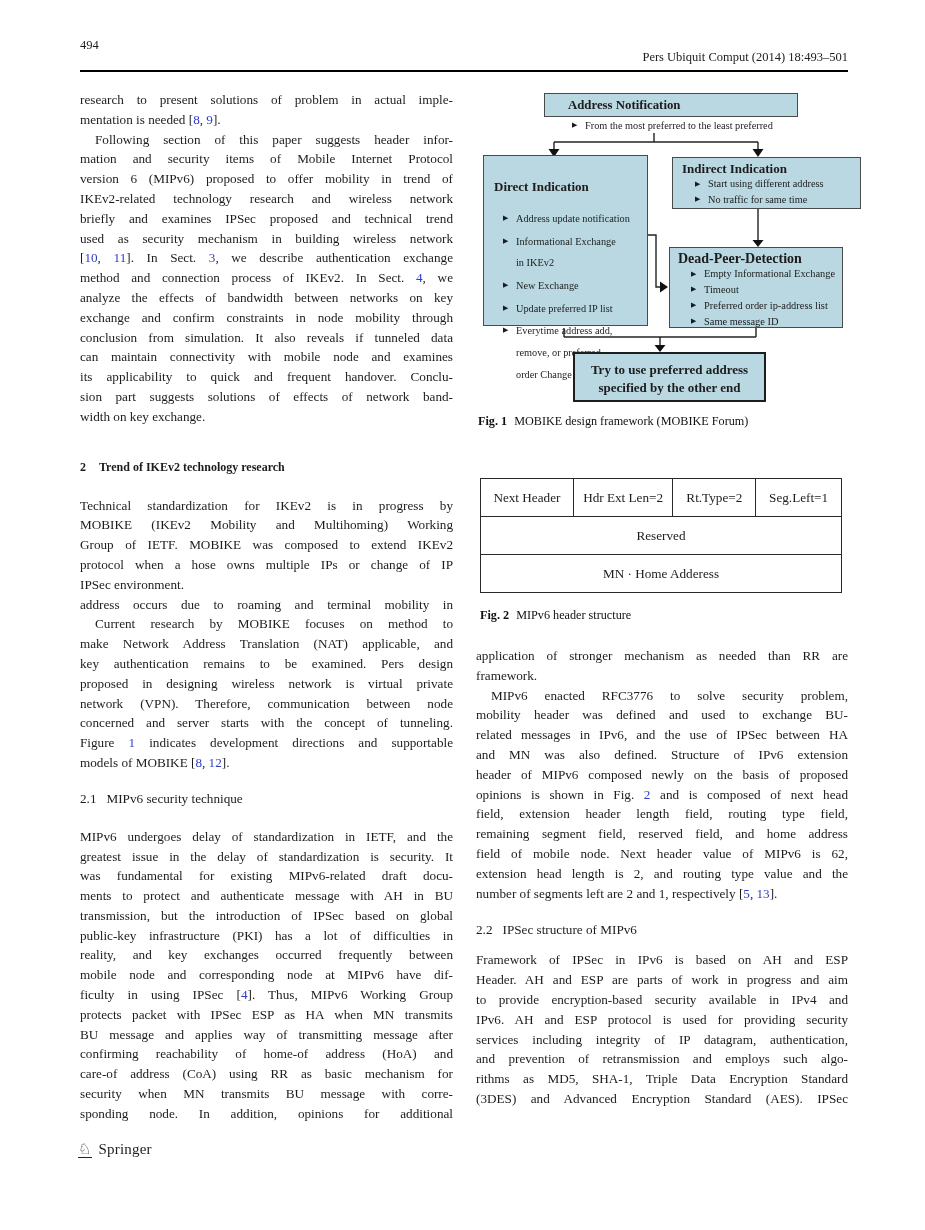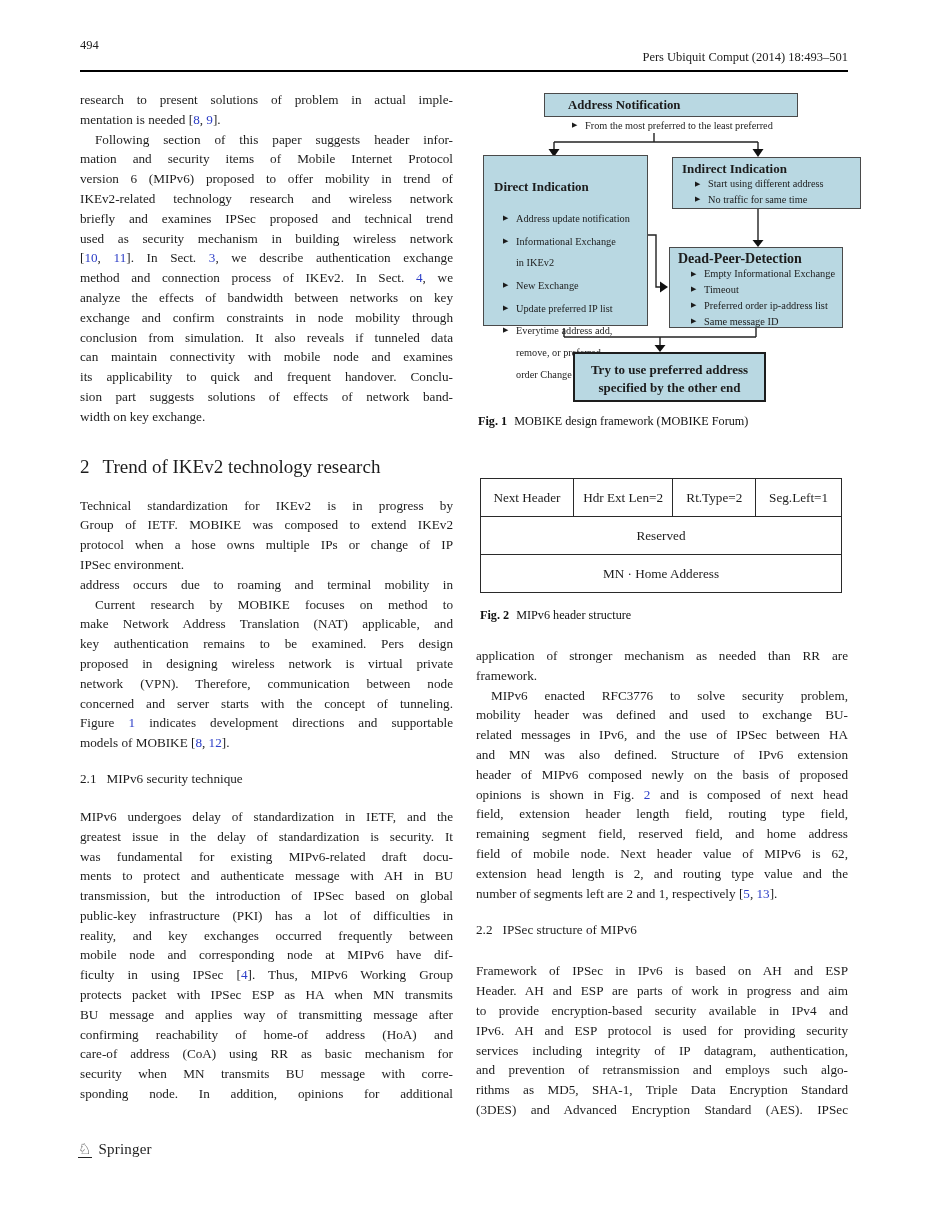--- a/index.html
+++ b/index.html
@@ -10,21 +10,21 @@
   .journal{position:absolute;right:77px;top:50px;font-size:12.5px;}
   .hrule{position:absolute;left:80px;top:70px;width:768px;height:2px;background:#000;}
   
   .col{position:absolute;width:373px;font-size:13.2px;line-height:19.8px;}
   #col-left{left:80px;top:90px;}
   #col-right-text{left:476px;top:646px;width:372px;}
   .tline{text-align:justify;text-align-last:justify;white-space:normal;}
   .tline.last{text-align-last:left;}
   .tline.ind{padding-left:15px;}
   .cite{color:var(--link,#2b3dc7);}
-  .h2{font-weight:normal;font-size:19px;line-height:20px;}
+  .h2{font-weight:bold;font-size:12px;line-height:20px;}
   .h2 .hnum{margin-right:13px;}
   .h3{font-size:13.2px;line-height:20px;}
   .h3 .hnum{margin-right:10px;}
   
   #fig1{position:absolute;left:478px;top:90px;width:370px;height:315px;}
   .dbox{position:absolute;background:var(--boxfill,#b9d8e2);border:1.2px solid #4a4a4a;box-sizing:border-box;}
   .dbox .btitle{font-weight:bold;font-size:13px;line-height:15px;}
   .bl{position:relative;font-size:10.3px;line-height:22px;padding-left:24px;}
   .tri{display:inline-block;width:13px;margin-left:-13px;font-size:7px;vertical-align:1.5px;
        font-family:"DejaVu Sans",sans-serif;}
@@ -87,20 +87,21 @@
         <div class="tline">exchange and confirm constraints in node mobility through</div>
         <div class="tline">conclusion from simulation. It also reveals if tunneled data</div>
         <div class="tline">can maintain connectivity with mobile node and examines</div>
         <div class="tline">its applicability to quick and frequent handover. Conclu-</div>
         <div class="tline">sion part suggests solutions of effects of network band-</div>
         <div class="tline last">width on key exchange.</div>
       </div>
       <div class="h2" style="margin-top: 30px;"><span class="hnum">2</span><span>Trend of IKEv2 technology research</span></div>
       <div class="para" style="margin-top: 19px;">
         <div class="tline">Technical standardization for IKEv2 is in progress by</div>
+        <div class="tline">MOBIKE (IKEv2 Mobility and Multihoming) Working</div>
         <div class="tline">Group of IETF. MOBIKE was composed to extend IKEv2</div>
         <div class="tline">protocol when a hose owns multiple IPs or change of IP</div>
         <div class="tline last">IPSec environment.</div>
         <div class="tline">address occurs due to roaming and terminal mobility in</div>
       </div>
       <div class="para">
         <div class="tline ind">Current research by MOBIKE focuses on method to</div>
         <div class="tline">make Network Address Translation (NAT) applicable, and</div>
         <div class="tline">key authentication remains to be examined. Pers design</div>
         <div class="tline">proposed in designing wireless network is virtual private</div>
@@ -225,21 +226,21 @@
         <div class="tline">and MN was also defined. Structure of IPv6 extension</div>
         <div class="tline">header of MIPv6 composed newly on the basis of proposed</div>
         <div class="tline">opinions is shown in Fig. <span class="cite">2</span> and is composed of next head</div>
         <div class="tline">field, extension header length field, routing type field,</div>
         <div class="tline">remaining segment field, reserved field, and home address</div>
         <div class="tline">field of mobile node. Next header value of MIPv6 is 62,</div>
         <div class="tline">extension head length is 2, and routing type value and the</div>
         <div class="tline last">number of segments left are 2 and 1, respectively [<span class="cite">5</span>, <span class="cite">13</span>].</div>
       </div>
       <div class="h3" style="margin-top: 17px;"><span class="hnum">2.2</span><span>IPSec structure of MIPv6</span></div>
-      <div class="para" style="margin-top: 21px;">
+      <div class="para" style="margin-top: 10px;">
         <div class="tline">Framework of IPSec in IPv6 is based on AH and ESP</div>
         <div class="tline">Header. AH and ESP are parts of work in progress and aim</div>
         <div class="tline">to provide encryption-based security available in IPv4 and</div>
         <div class="tline">IPv6. AH and ESP protocol is used for providing security</div>
         <div class="tline">services including integrity of IP datagram, authentication,</div>
         <div class="tline">and prevention of retransmission and employs such algo-</div>
         <div class="tline">rithms as MD5, SHA-1, Triple Data Encryption Standard</div>
         <div class="tline">(3DES) and Advanced Encryption Standard (AES). IPSec</div>
       </div>
     </div>

